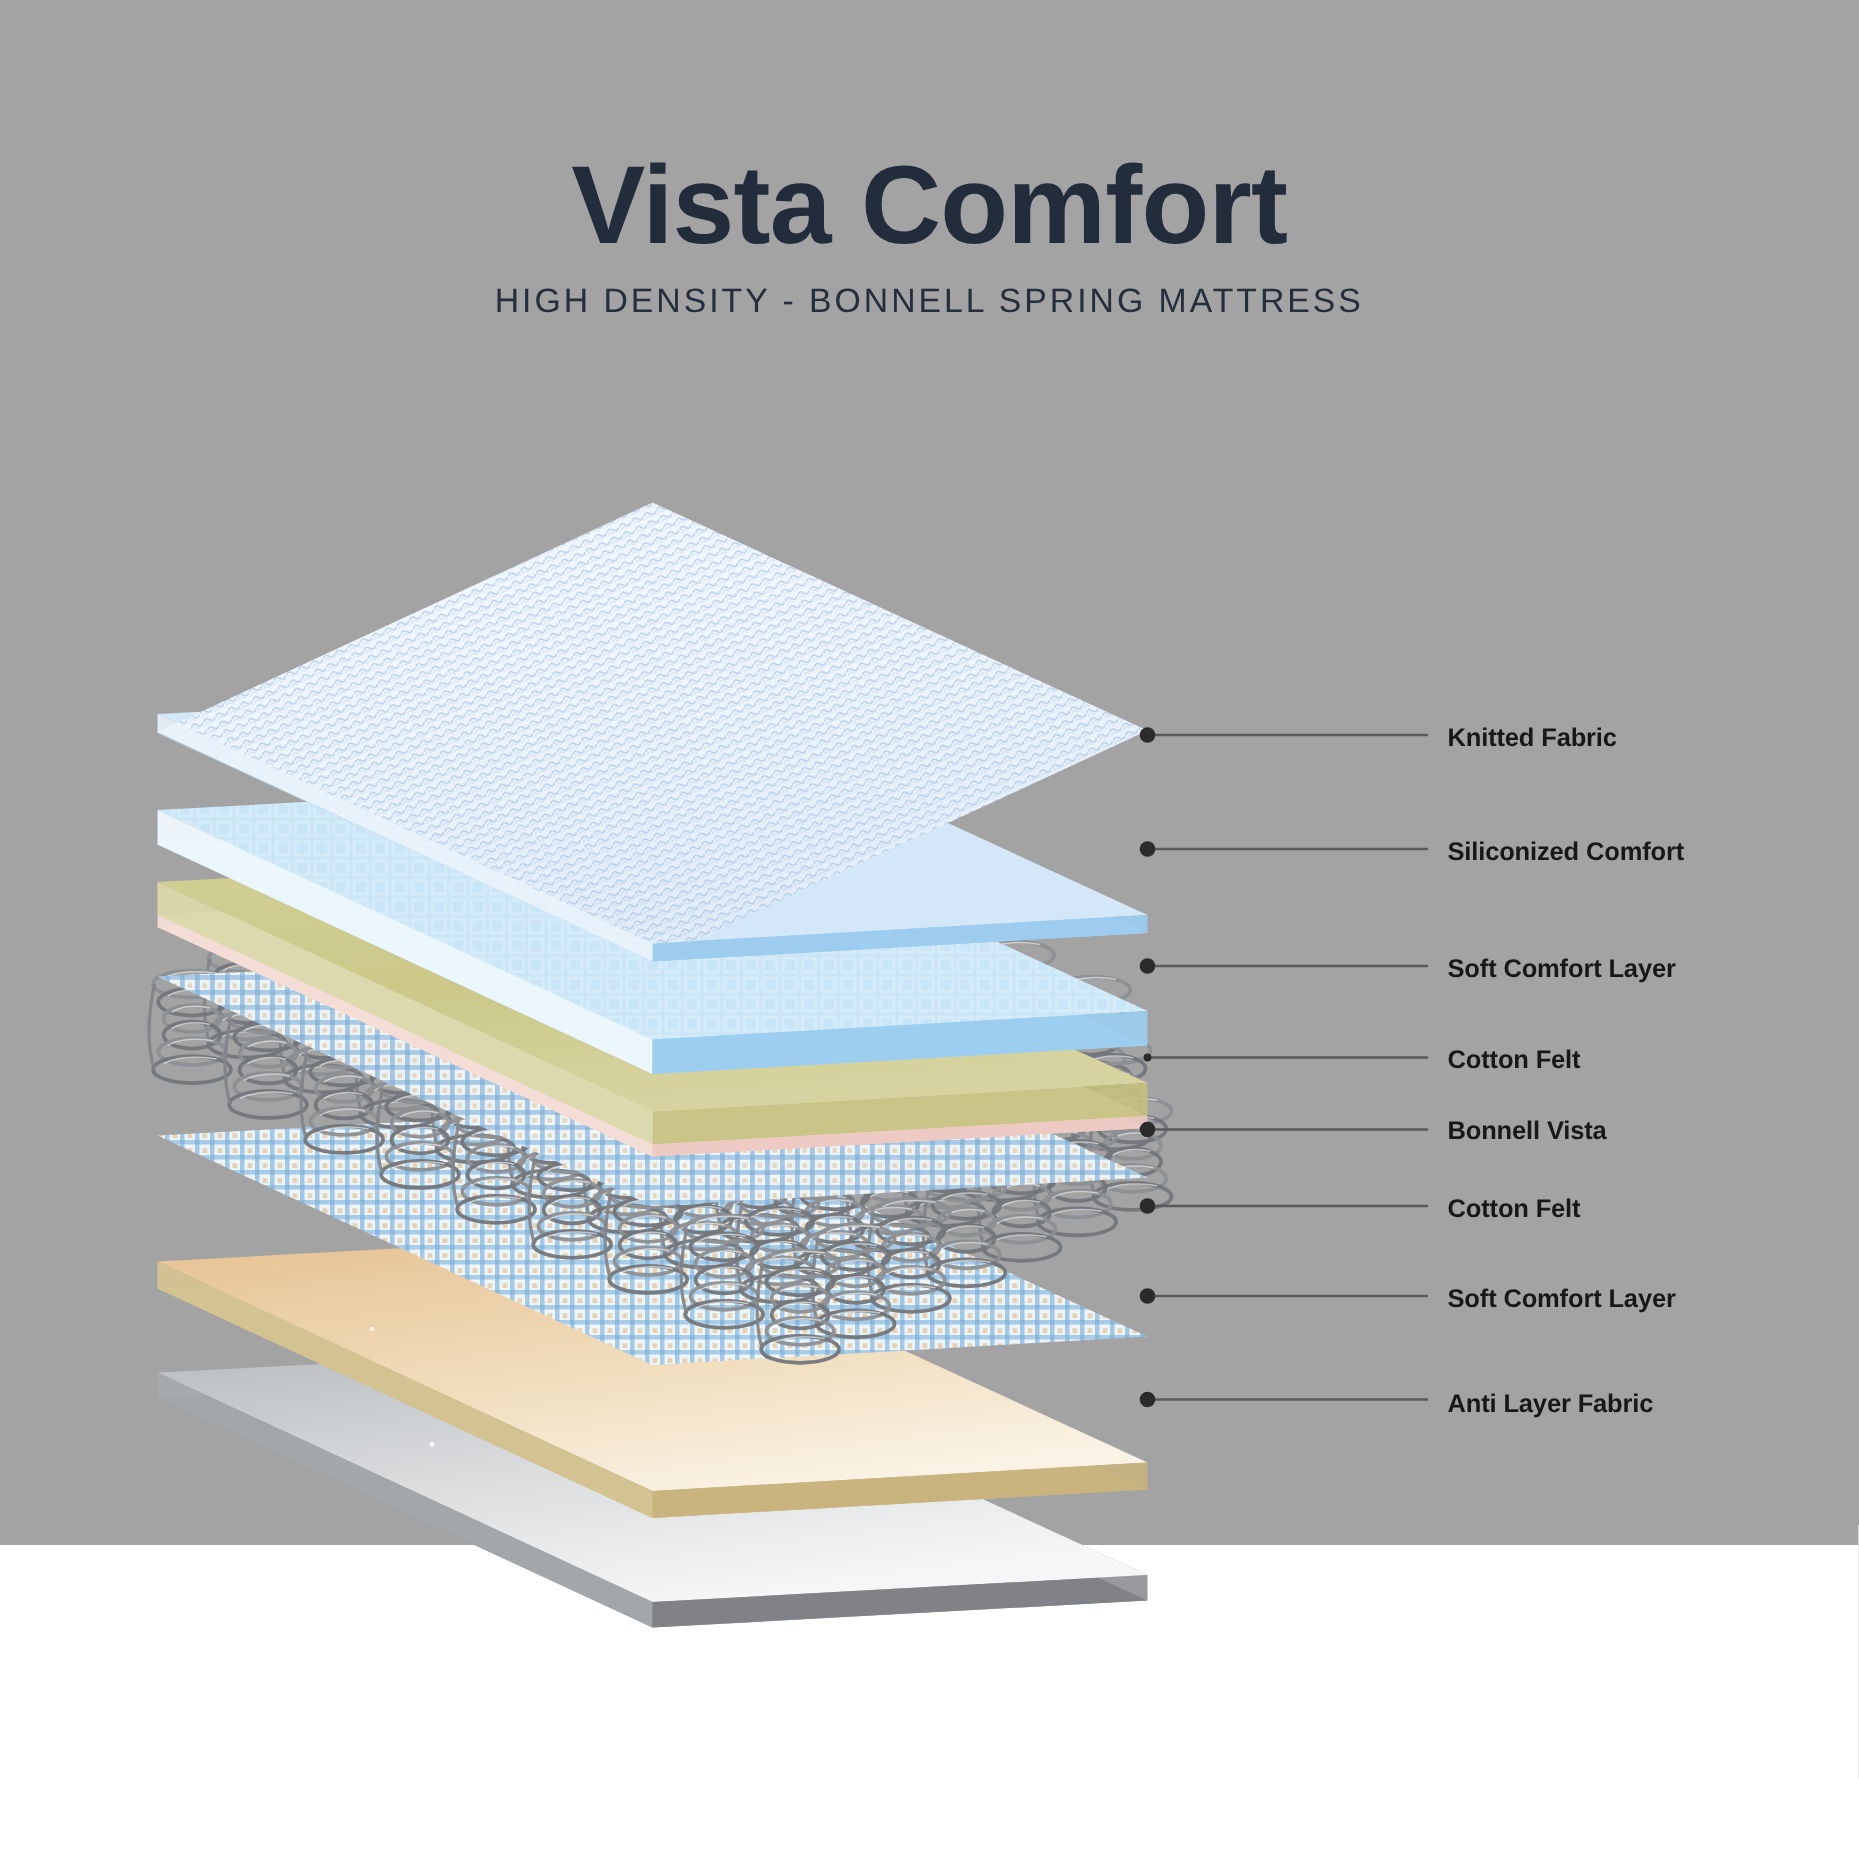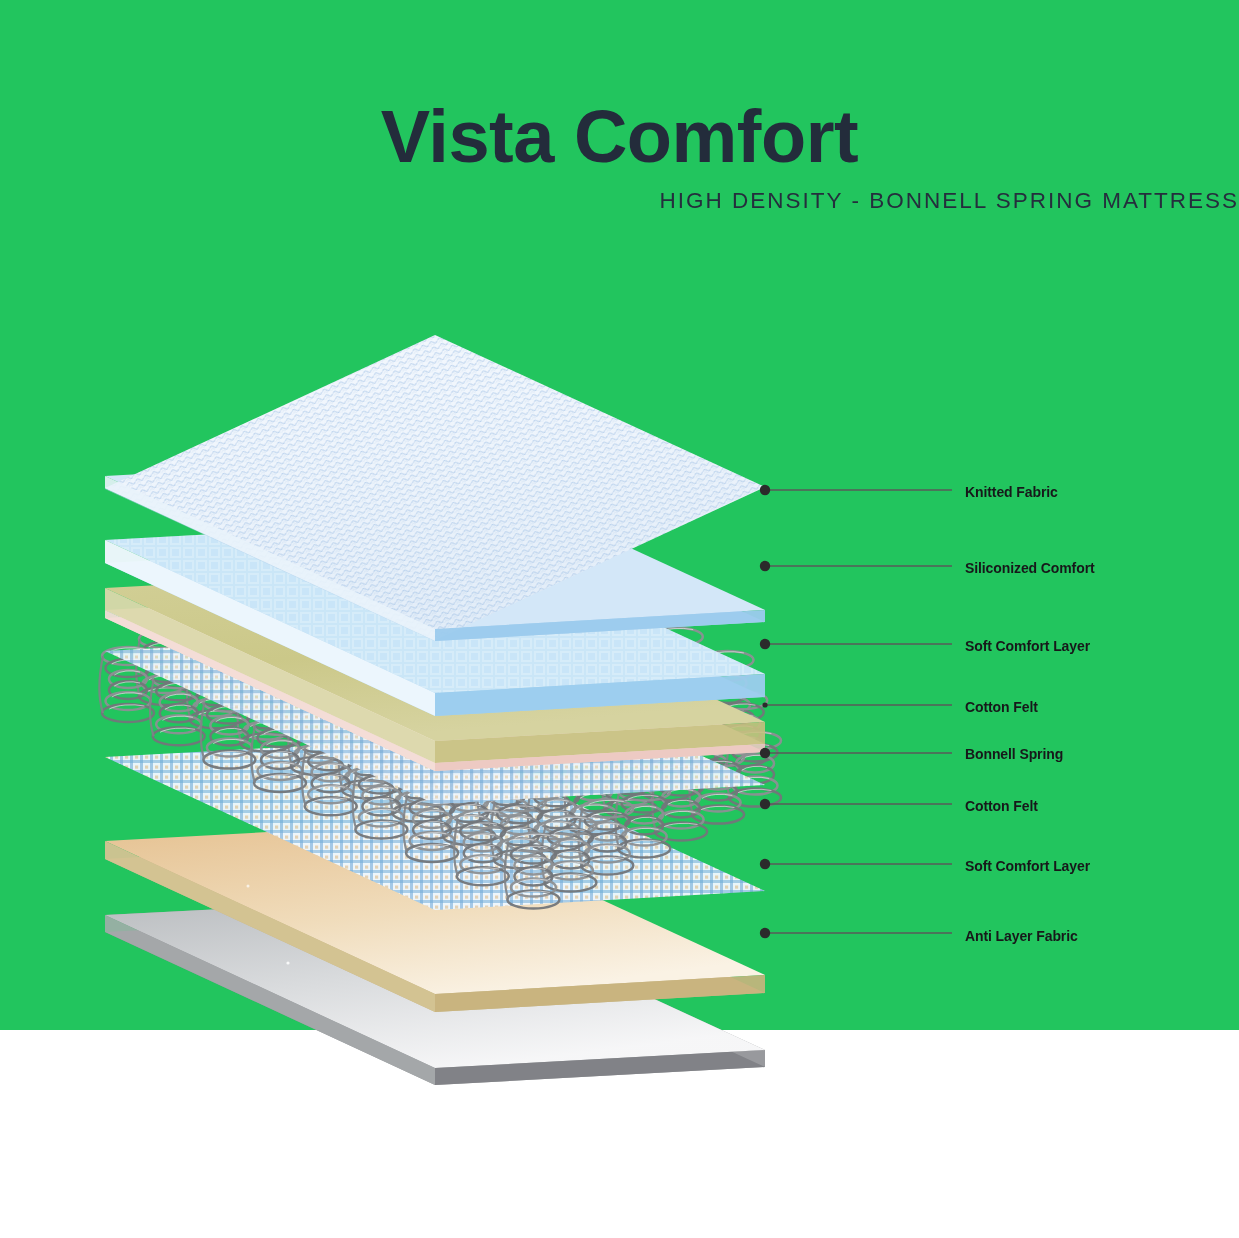--- a/index.html
+++ b/index.html
@@ -2,48 +2,47 @@
 <html><head>
 <meta charset="utf-8">
 <style>
   * { box-sizing: border-box; margin: 0; padding: 0; }
   html, body {
     width: 1239px; height: 1238px;
     background: #ffffff;
     font-family: "Liberation Sans", sans-serif;
     overflow: hidden;
   }
-  #stage { position: relative; width: 1239px; height: 1030px; background: #22c55e; }
+  #stage { position: relative; width: 1239px; height: 1030px; background: #a3a3a3; }
 
   
   .header { position: absolute; left: 0; top: 0; width: 1239px; text-align: center; }
   .title {
     margin-top: 100px;
     font-size: 74px;
     font-weight: 700;
     letter-spacing: -0.5px;
     color: #232c3b;
     line-height: 1.0;
   }
   .subtitle {
     margin-top: 14px;
     font-size: 22.5px;
     font-weight: 400;
     letter-spacing: 2.0px;
     color: #252e3d;
-    text-align: right;
   }
 
   
   #diagram { position: absolute; left: 0; top: 0; width: 1239px; height: 1238px; }
 
   
   .label {
     position: absolute;
-    font-size: 14px;
+    font-size: 17px;
     font-weight: 700;
     color: #17181a;
     white-space: nowrap;
     transform: translateY(-50%);
     letter-spacing: -0.1px;
     text-align: right;
   }
 </style>
 </head>
 <body>
@@ -1237,19 +1236,19 @@
         <line x1="765" y1="933" x2="952" y2="933" stroke="#5a5a5a" stroke-width="1.7"></line>
         <circle cx="765" cy="933" r="5.2" fill="#2b2b2b"></circle>
       </g>
   </svg>
 
   <div id="labels">
       <div class="label" style="left: 965px; top: 492px;">Knitted Fabric</div>
       <div class="label" style="left: 965px; top: 568px;">Siliconized Comfort</div>
       <div class="label" style="left: 965px; top: 646px;">Soft Comfort Layer</div>
       <div class="label" style="left: 965px; top: 707px;">Cotton Felt</div>
-      <div class="label" style="left: 965px; top: 754px;">Bonnell Spring</div>
+      <div class="label" style="left: 965px; top: 754px;">Bonnell Vista</div>
       <div class="label" style="left: 965px; top: 806px;">Cotton Felt</div>
       <div class="label" style="left: 965px; top: 866px;">Soft Comfort Layer</div>
       <div class="label" style="left: 965px; top: 936px;">Anti Layer Fabric</div>
     </div>
 
 </div>
 
 </body></html>

